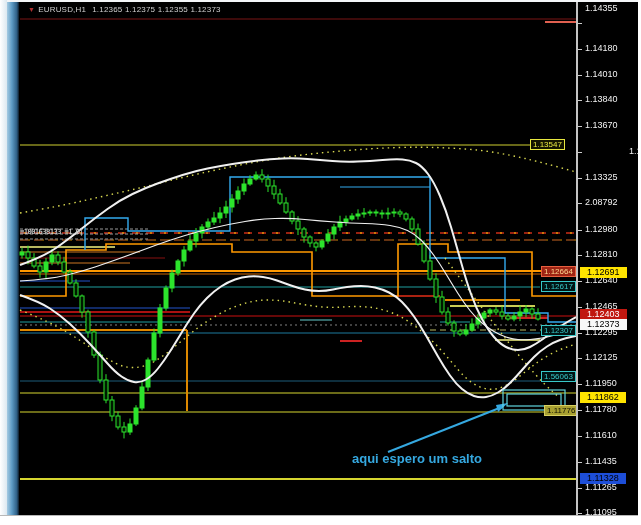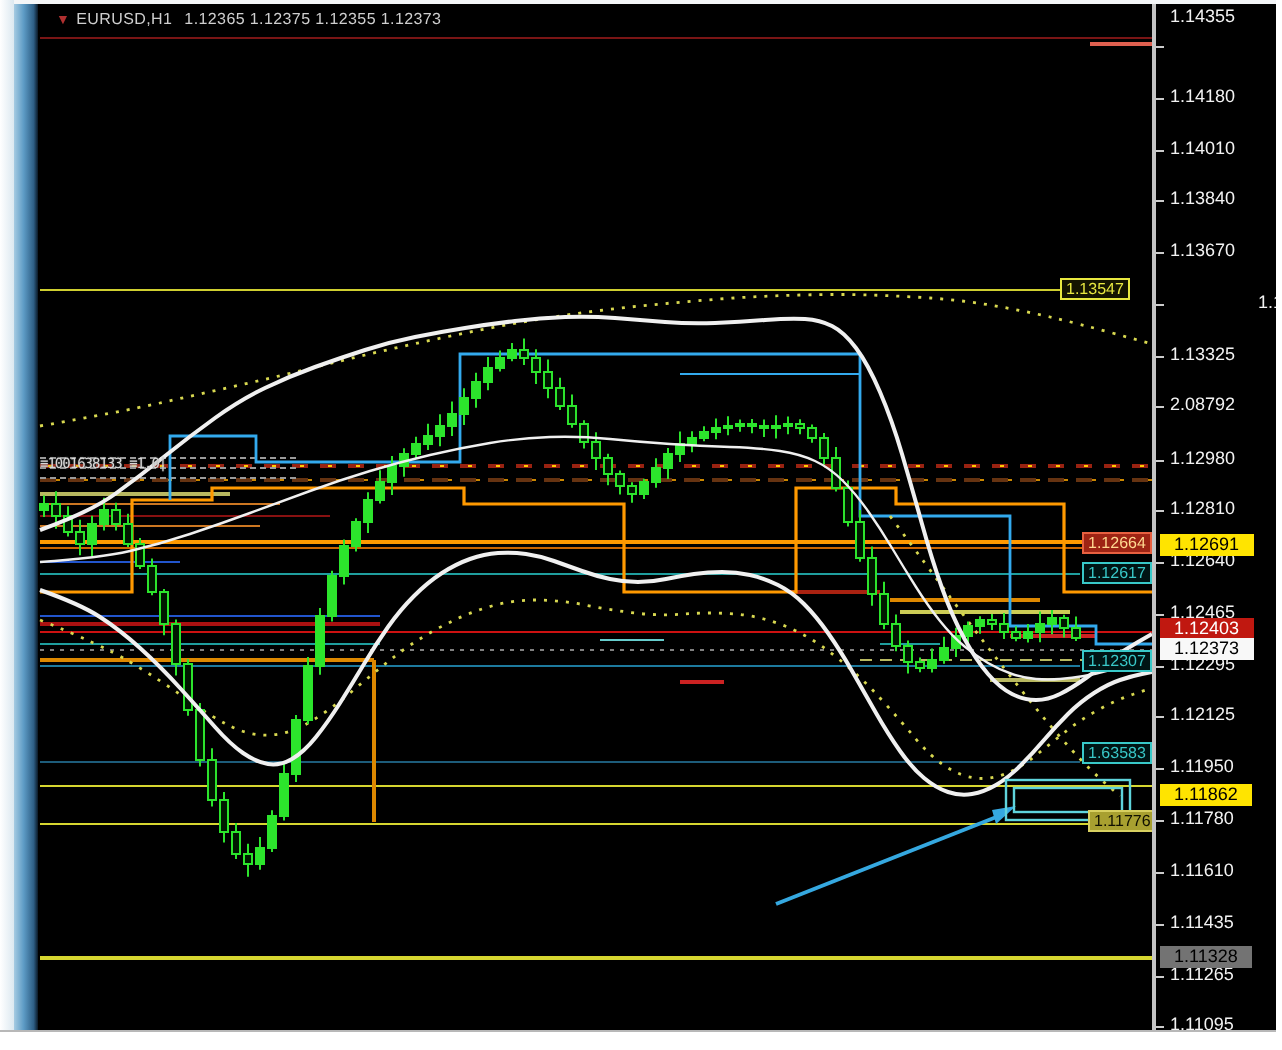--- a/index.html
+++ b/index.html
@@ -280,27 +280,28 @@
           <rect x="507" y="394" width="54" height="12" fill="none" stroke="#5fd4dc" stroke-width="1.2"></rect>
         </g>
       </svg>
 
     <div class="chart-title">
       <span class="tri">▼</span><span>EURUSD,H1</span><span class="ohlc">1.12365 1.12375 1.12355 1.12373</span>
     </div>
 
     <div class="cluster">≡1001638133 ≡1.0|</div>
 
+    <div class="annotation">aqui espero um salto</div>
 
     <div id="chart-labels">
         <div class="chart-label" style="left: 511px; top: 137px; color: rgb(232, 232, 64); background: rgb(20, 20, 0); border: 1px solid rgb(232, 232, 64);">1.13547</div>
         <div class="chart-label" style="left: 522px; top: 264px; color: rgb(255, 216, 144); background: rgb(158, 36, 20); border: 1px solid rgb(232, 96, 64);">1.12664</div>
         <div class="chart-label" style="left: 522px; top: 279px; color: rgb(56, 200, 200); background: rgb(0, 20, 20); border: 1px solid rgb(56, 200, 200);">1.12617</div>
         <div class="chart-label" style="left: 522px; top: 323px; color: rgb(56, 200, 200); background: rgb(0, 20, 20); border: 1px solid rgb(56, 200, 200);">1.12307</div>
-        <div class="chart-label" style="left: 522px; top: 369px; color: rgb(56, 200, 200); background: rgb(0, 20, 20); border: 1px solid rgb(56, 200, 200);">1.63583</div>
+        <div class="chart-label" style="left: 522px; top: 369px; color: rgb(56, 200, 200); background: rgb(0, 20, 20); border: 1px solid rgb(56, 200, 200);">1.56063</div>
         <div class="chart-label" style="left: 525px; top: 403px; color: rgb(16, 16, 0); background: rgb(168, 160, 48); border: 1px solid rgb(216, 208, 96);">1.11776</div>
       </div>
   </div>
 
   <div class="axis-sep"></div>
   <div class="price-axis" id="price-axis">
       <div class="axis-tick" style="top: 21px;"></div>
       <div class="axis-label" style="top: 1px;">1.14355</div>
       <div class="axis-tick" style="top: 47px;"></div>
       <div class="axis-label" style="top: 41px;">1.14180</div>
@@ -337,18 +338,18 @@
       <div class="axis-tick" style="top: 460px;"></div>
       <div class="axis-label" style="top: 454px;">1.11435</div>
       <div class="axis-tick" style="top: 486px;"></div>
       <div class="axis-label" style="top: 480px;">1.11265</div>
       <div class="axis-tick" style="top: 511px;"></div>
       <div class="axis-label" style="top: 505px;">1.11095</div>
       <div class="axis-hl" style="top: 265px; background: rgb(255, 228, 0); color: rgb(0, 0, 0);">1.12691</div>
       <div class="axis-hl" style="top: 307px; background: rgb(192, 24, 16); color: rgb(255, 255, 255);">1.12403</div>
       <div class="axis-hl" style="top: 317px; background: rgb(248, 248, 248); color: rgb(0, 0, 0);">1.12373</div>
       <div class="axis-hl" style="top: 390px; background: rgb(255, 228, 0); color: rgb(0, 0, 0);">1.11862</div>
-      <div class="axis-hl" style="top: 471px; background: #737373; color: rgb(0, 0, 0);">1.11328</div>
+      <div class="axis-hl" style="top: 471px; background: #1d4ed8; color: rgb(0, 0, 0);">1.11328</div>
     </div>
 
   <div class="edge-bottom"></div>
   <div class="edge-right"></div>
 </div>
 
 </body></html>

